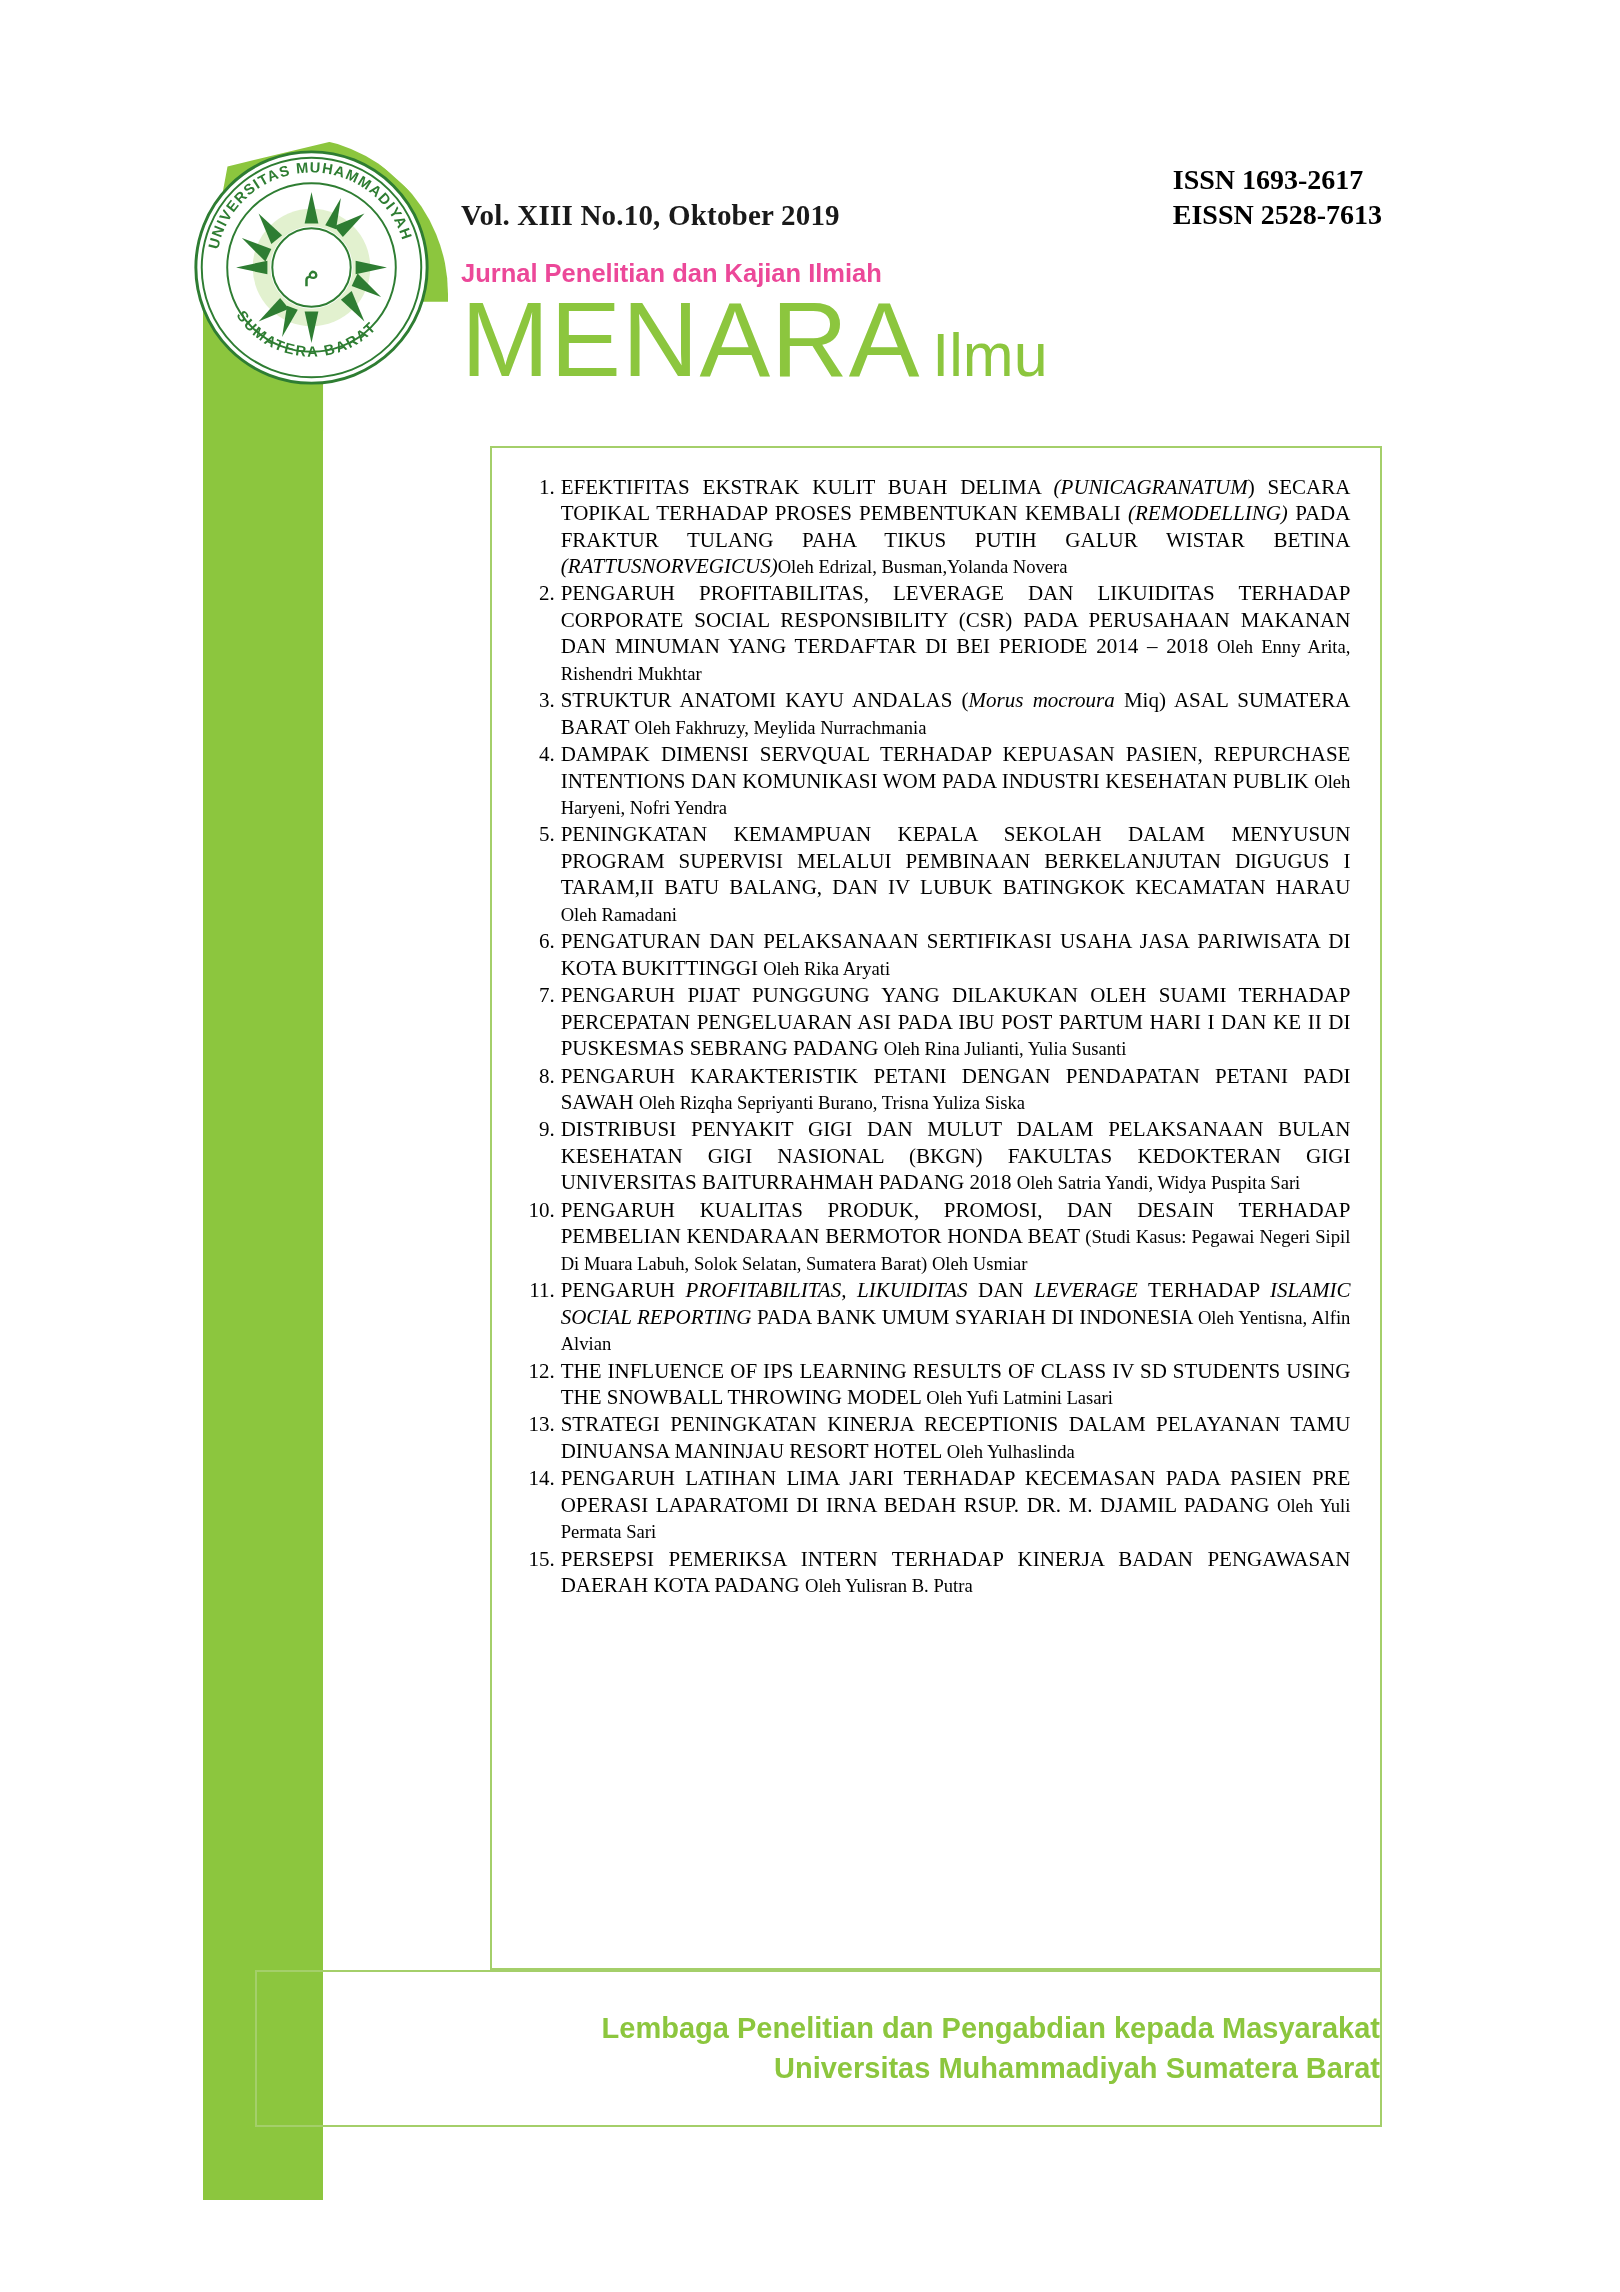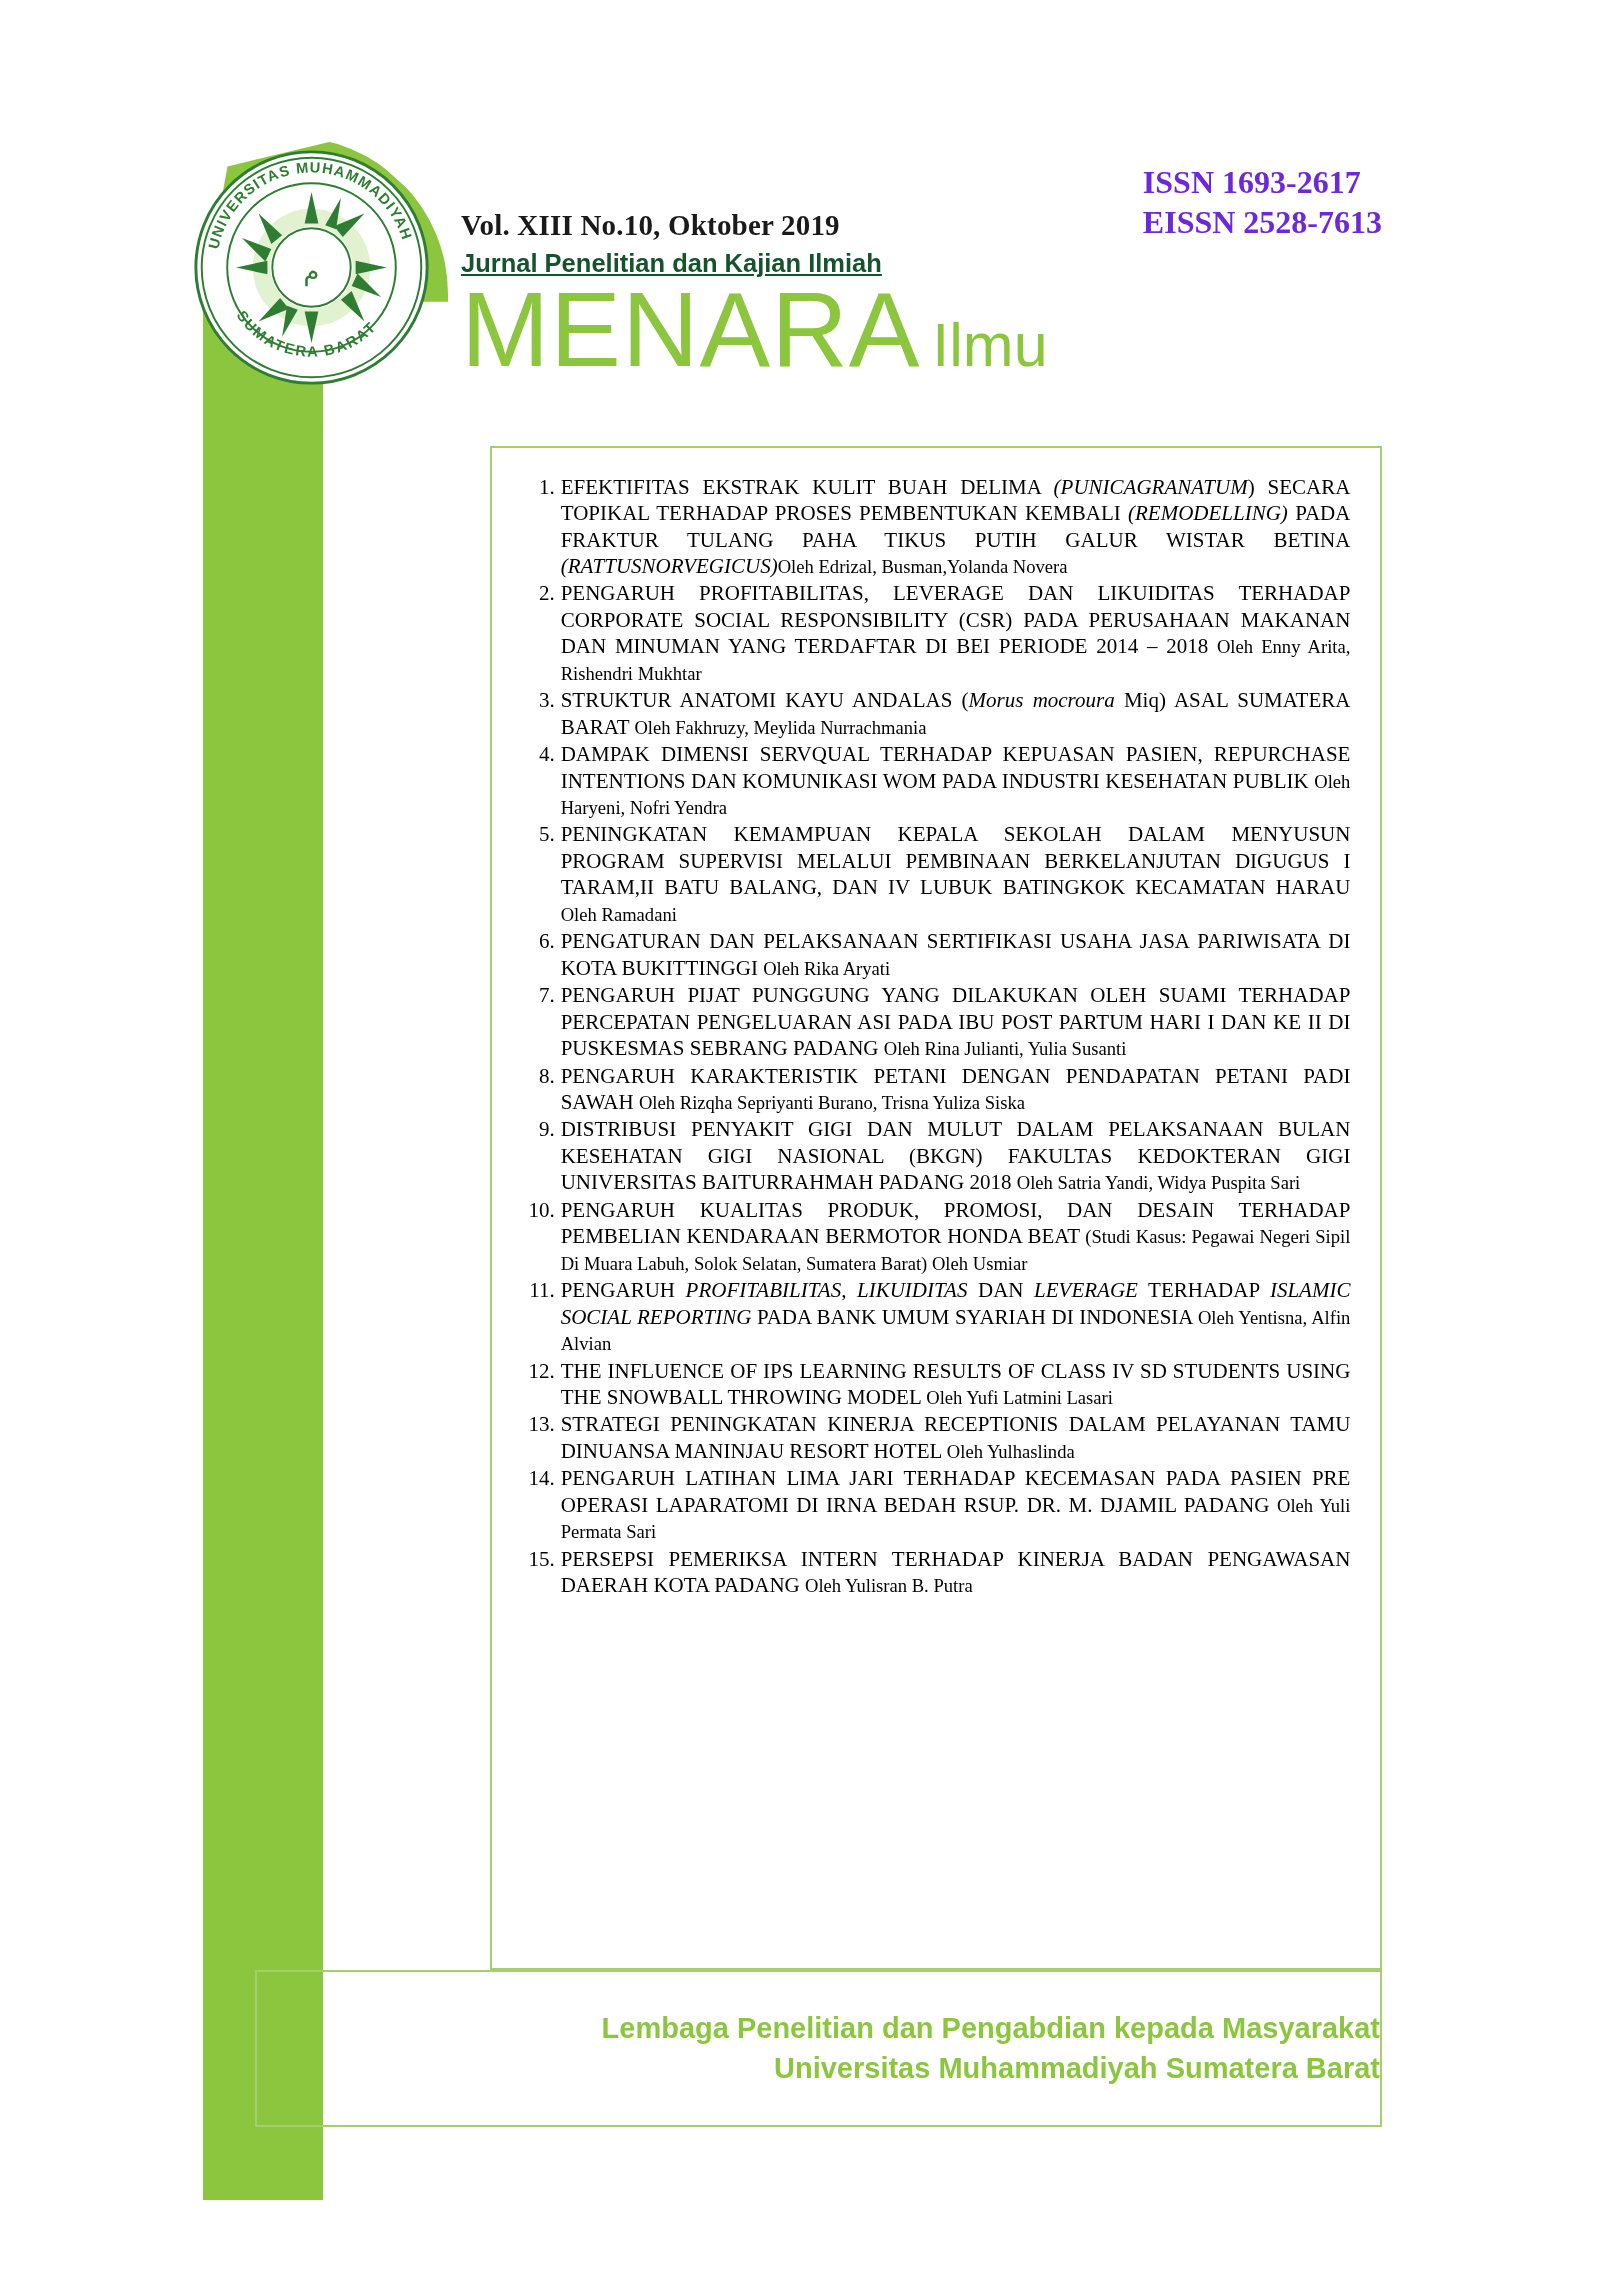--- a/index.html
+++ b/index.html
@@ -59,33 +59,32 @@
     justify-content: space-between;
   }
   .vol-text {
     font-size: 29px;
     font-weight: bold;
     color: #1a1a1a;
     letter-spacing: 0.2px;
   }
   .issn-block {
     text-align: left;
-    font-size: 32px;
+    font-size: 28px;
     font-weight: bold;
-    color: #6d28d9;
+    color: #000000;
     line-height: 1.25;
     margin-left: 29px;
   }
   .subtitle {
-    margin-top: 7px;
+    margin-top: 27px;
     font-family: "Liberation Sans", sans-serif;
     font-size: 25.5px;
     font-weight: bold;
-    color: #14532d;
-    text-decoration: underline;
+    color: #ec4899;
   }
   .bigtitle {
     margin-top: -2px;
     font-family: "Liberation Sans", sans-serif;
     color: #8cc63e;
     line-height: 1;
     white-space: nowrap;
   }
   .bigtitle .menara {
     font-size: 106px;

